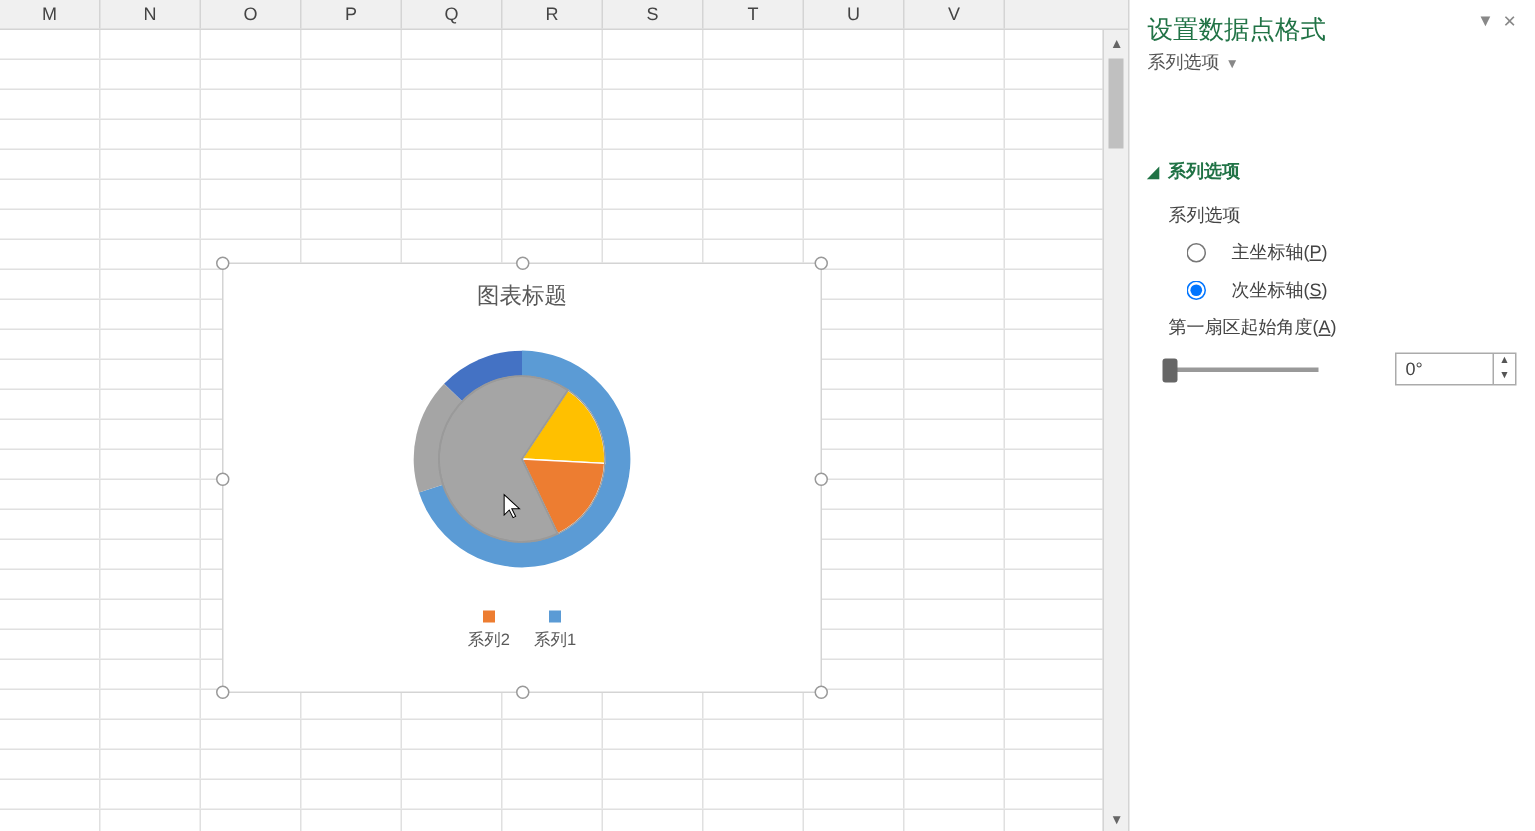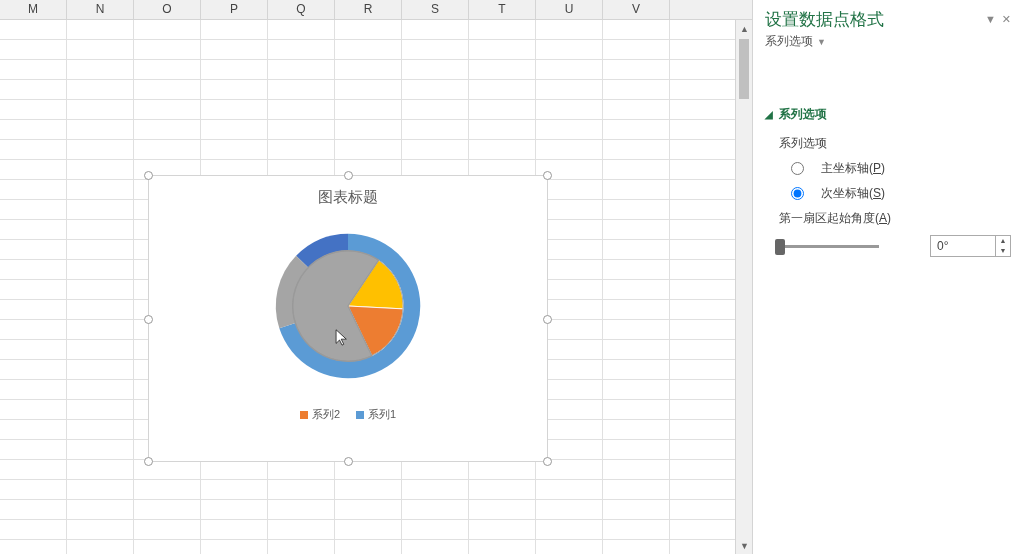--- a/index.html
+++ b/index.html
@@ -22,27 +22,27 @@
     .sel-handle { position: absolute; width: 9px; height: 9px; background: #fff; border: 1px solid #999; border-radius: 50%; }
     .sh-tl { left: -5px; top: -5px; } .sh-tr { right: -5px; top: -5px; } .sh-bl { left: -5px; bottom: -5px; } .sh-br { right: -5px; bottom: -5px; }
     .sh-tm { left: 50%; top: -5px; margin-left: -4px; } .sh-bm { left: 50%; bottom: -5px; margin-left: -4px; }
     .sh-ml { left: -5px; top: 50%; margin-top: -4px; } .sh-mr { right: -5px; top: 50%; margin-top: -4px; }
     
     .chart-title { text-align: center; font-size: 15px; color: #595959; padding: 12px 0 4px; }
     
     .pie-wrapper { display: flex; justify-content: center; padding: 10px 0; }
     
     .legend { display: flex; justify-content: center; gap: 16px; font-size: 11px; color: #595959; padding-top: 6px; }
-    .legend-item { display: flex; align-items: center; gap: 4px; }
+    .legend-item { display: flex; align-items: center; gap: 4px; flex-direction: column; }
     .legend-swatch { width: 8px; height: 8px; }
     
     .cursor-overlay { position: absolute; left: 190px; top: 150px; pointer-events: none; font-size: 16px; color: #fff; }
     
     .side-panel { width: 270px; background: #fff; padding: 8px 12px; }
-    .panel-header { display: flex; justify-content: space-between; align-items: center; }
+    .panel-header { display: flex; justify-content: space-between; align-items: flex-start; }
     .panel-title { font-size: 17px; color: #217346; font-weight: normal; }
     .panel-controls { display: flex; gap: 6px; color: #888; font-size: 11px; }
     
     .panel-subtitle { font-size: 12px; color: #555; margin-top: 2px; display: flex; align-items: center; gap: 4px; }
     .dropdown-arrow { font-size: 9px; color: #888; }
     
     .tool-tabs { display: flex; gap: 18px; padding: 20px 2px 14px; }
     
     .section-header { display: flex; align-items: center; gap: 6px; color: #217346; font-size: 12px; font-weight: bold; padding: 4px 0; cursor: pointer; }
     .section-arrow { font-size: 10px; }

